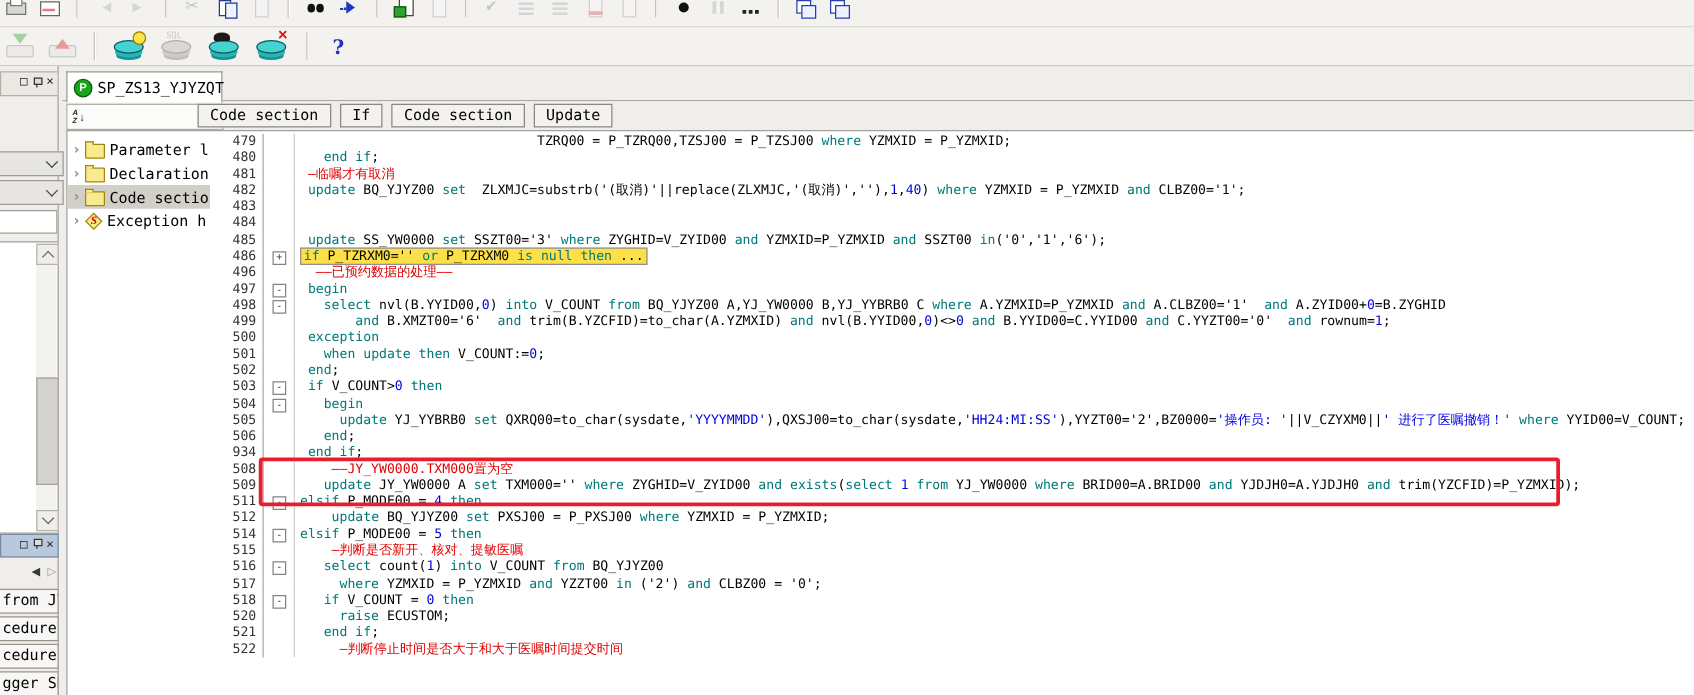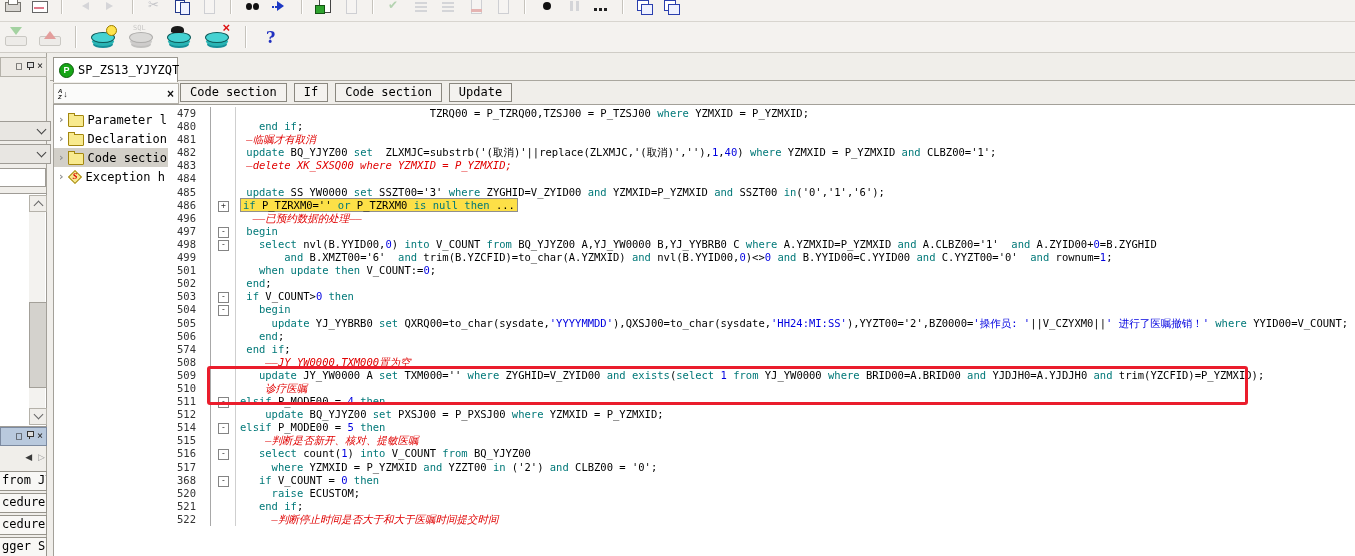--- a/index.html
+++ b/index.html
@@ -91,49 +91,49 @@
        display:flex;align-items:center;gap:4px;padding-left:5px;z-index:2}
   .pico{width:13px;height:13px;border-radius:50%;background:#17a617;border:1px solid #0a5d0a;color:#fff;
         font:bold 9px/13px "Liberation Sans",sans-serif;text-align:center;flex:none}
   #tabtitle{font:12px "DejaVu Sans Mono",monospace;white-space:nowrap}
   #stripbg{left:50px;top:81px;width:1305px;height:23px;background:#f0eeea}
   #sortbox{left:53px;top:83px;width:116px;height:19px;background:#fbfbfa;border:1px solid #b3b0a8;
            display:flex;align-items:center;padding:0 4px}
   .az{display:inline-flex;flex-direction:column;font:bold 6px/6px "Liberation Sans",sans-serif;color:#222}
   .azarrow{font-size:9px;margin-left:1px;color:#222}
   #sortx{margin-left:auto;font:bold 12px/12px "Liberation Sans",sans-serif;color:#111}
-  #bc{left:180px;top:83px;height:20px;display:flex;gap:7px}
+  #bc{left:158px;top:83px;height:20px;display:flex;gap:7px}
   .bc{border:1px solid #8a877f;background:#f4f2ef;font:12px/17px "DejaVu Sans Mono",monospace;padding:0 9px;height:19px;white-space:nowrap}
 
   
   #tree{left:53px;top:104px;width:114px;height:452px;background:#fff;border:1px solid #a3a099;overflow:hidden}
   .trow{display:flex;align-items:center;gap:4px;height:19px;padding-left:5px;white-space:nowrap;overflow:hidden;
         font:12px "DejaVu Sans Mono",monospace}
   .trow.sel{background:#d2cfc8}
   .tchev{color:#8f8f8f;font:bold 11px/11px "DejaVu Sans",sans-serif;flex:none}
   .tfold{position:relative;width:14px;height:10px;background:#f8ea8e;border:1px solid #a3860f;border-radius:1px;flex:none;margin-top:2px}
   .tfold::before{content:"";position:absolute;left:-1px;top:-3px;width:5px;height:2px;background:#f8ea8e;border:1px solid #a3860f;border-bottom:none}
   .texc{position:relative;width:14px;height:14px;flex:none}
   .texc::before{content:"";position:absolute;left:2px;top:2px;width:8px;height:8px;background:#f8ea8e;border:1px solid #a3860f;transform:rotate(45deg)}
   .texc::after{content:"S";position:absolute;left:5px;top:1px;color:#d00;font:italic bold 9px "Liberation Serif",serif}
 
   
   #codearea{left:168px;top:104px;width:1187px;height:452px;background:#fff;border-top:1px solid #a3a099;overflow:hidden}
   #rows{position:absolute;left:0;top:2px;width:100%}
   .crow{display:flex;height:13.1px;font:10.5px/13.1px "DejaVu Sans Mono",monospace;white-space:pre}
-  .ln{flex:none;width:37px;text-align:center;padding-right:5px;color:#333;border-right:1px solid #a8a8a8}
+  .ln{flex:none;width:37px;text-align:right;padding-right:5px;color:#333;border-right:1px solid #a8a8a8}
   .foldc{flex:none;width:24px;border-right:1px solid #cfcfcf;position:relative}
   .fm{position:absolute;left:7px;top:2px;width:9px;height:9px;border:1px solid #848484;background:#fff;
       font:8px/8px "DejaVu Sans Mono",monospace;text-align:center;color:#333}
   .src{padding-left:4px}
   .tk-p{color:#000}
   .tk-k{color:#007878}
   .tk-n{color:#0000e0}
   .tk-s{color:#0000e0}
-  .tk-c{color:#e00000;font-style:italic}
+  .tk-c{color:#e00000;}
   .boxed{border:1px solid #8f8f8f;padding:0 2px;background:#fde047}
   #redbox{left:207px;top:366px;width:1041px;height:39px;border:3px solid #ea1d2c;border-radius:3px;z-index:6;
           box-sizing:border-box;pointer-events:none}
 </style>
 </head>
 <body>
 
 <div id="tb1" class="abs">
     <div class="icons" id="tb1-icons">
       <span class="ic ic-print"></span>
@@ -269,43 +269,43 @@
       <span>Exception h</span>
     </div>
   </div>
 
 <div id="codearea" class="abs">
   <div id="rows">
       <div class="crow"><span class="ln">479</span><span class="foldc"></span><span class="src"><span class="tk-p">                              TZRQ00 = P_TZRQ00,TZSJ00 = P_TZSJ00 </span><span class="tk-k">where</span><span class="tk-p"> YZMXID = P_YZMXID;</span></span></div>
       <div class="crow"><span class="ln">480</span><span class="foldc"></span><span class="src"><span class="tk-p">   </span><span class="tk-k">end if</span><span class="tk-p">;</span></span></div>
       <div class="crow"><span class="ln">481</span><span class="foldc"></span><span class="src"><span class="tk-c"> —临嘱才有取消</span></span></div>
       <div class="crow"><span class="ln">482</span><span class="foldc"></span><span class="src"><span class="tk-p"> </span><span class="tk-k">update</span><span class="tk-p"> BQ_YJYZ00 </span><span class="tk-k">set</span><span class="tk-p">  ZLXMJC=substrb('(取消)'||replace(ZLXMJC,'(取消)',''),</span><span class="tk-n">1</span><span class="tk-p">,</span><span class="tk-n">40</span><span class="tk-p">) </span><span class="tk-k">where</span><span class="tk-p"> YZMXID = P_YZMXID </span><span class="tk-k">and</span><span class="tk-p"> CLBZ00='1';</span></span></div>
-      <div class="crow"><span class="ln">483</span><span class="foldc"></span><span class="src"><span class="tk-c"> —delete XK_SXSQ00 where YZMXID = P_YZMXID;</span></span></div>
+      <div class="crow"><span class="ln">483</span><span class="foldc"></span></div>
       <div class="crow"><span class="ln">484</span><span class="foldc"></span></div>
       <div class="crow"><span class="ln">485</span><span class="foldc"></span><span class="src"><span class="tk-p"> </span><span class="tk-k">update</span><span class="tk-p"> SS_YW0000 </span><span class="tk-k">set</span><span class="tk-p"> SSZT00='3' </span><span class="tk-k">where</span><span class="tk-p"> ZYGHID=V_ZYID00 </span><span class="tk-k">and</span><span class="tk-p"> YZMXID=P_YZMXID </span><span class="tk-k">and</span><span class="tk-p"> SSZT00 </span><span class="tk-k">in</span><span class="tk-p">('0','1','6');</span></span></div>
       <div class="crow"><span class="ln">486</span><span class="foldc"><span class="fm">+</span></span><span class="src"><span class="boxed"><span class="tk-k">if</span><span class="tk-p"> P_TZRXM0='' </span><span class="tk-k">or</span><span class="tk-p"> P_TZRXM0 </span><span class="tk-k">is</span><span class="tk-p"> </span><span class="tk-k">null</span><span class="tk-p"> </span><span class="tk-k">then</span><span class="tk-p"> ...</span></span></span></div>
       <div class="crow"><span class="ln">496</span><span class="foldc"></span><span class="src"><span class="tk-c">  ——已预约数据的处理——</span></span></div>
       <div class="crow"><span class="ln">497</span><span class="foldc"><span class="fm">-</span></span><span class="src"><span class="tk-p"> </span><span class="tk-k">begin</span></span></div>
       <div class="crow"><span class="ln">498</span><span class="foldc"><span class="fm">-</span></span><span class="src"><span class="tk-p">   </span><span class="tk-k">select</span><span class="tk-p"> nvl(B.YYID00,</span><span class="tk-n">0</span><span class="tk-p">) </span><span class="tk-k">into</span><span class="tk-p"> V_COUNT </span><span class="tk-k">from</span><span class="tk-p"> BQ_YJYZ00 A,YJ_YW0000 B,YJ_YYBRB0 C </span><span class="tk-k">where</span><span class="tk-p"> A.YZMXID=P_YZMXID </span><span class="tk-k">and</span><span class="tk-p"> A.CLBZ00='1'  </span><span class="tk-k">and</span><span class="tk-p"> A.ZYID00+</span><span class="tk-n">0</span><span class="tk-p">=B.ZYGHID</span></span></div>
       <div class="crow"><span class="ln">499</span><span class="foldc"></span><span class="src"><span class="tk-p">       </span><span class="tk-k">and</span><span class="tk-p"> B.XMZT00='6'  </span><span class="tk-k">and</span><span class="tk-p"> trim(B.YZCFID)=to_char(A.YZMXID) </span><span class="tk-k">and</span><span class="tk-p"> nvl(B.YYID00,</span><span class="tk-n">0</span><span class="tk-p">)&lt;&gt;</span><span class="tk-n">0</span><span class="tk-p"> </span><span class="tk-k">and</span><span class="tk-p"> B.YYID00=C.YYID00 </span><span class="tk-k">and</span><span class="tk-p"> C.YYZT00='0'  </span><span class="tk-k">and</span><span class="tk-p"> rownum=</span><span class="tk-n">1</span><span class="tk-p">;</span></span></div>
+      <div class="crow"><span class="ln">500</span><span class="foldc"></span><span class="src"><span class="tk-p"> </span><span class="tk-k">exception</span></span></div>
       <div class="crow"><span class="ln">501</span><span class="foldc"></span><span class="src"><span class="tk-p">   </span><span class="tk-k">when</span><span class="tk-p"> </span><span class="tk-k">update</span><span class="tk-p"> </span><span class="tk-k">then</span><span class="tk-p"> V_COUNT:=</span><span class="tk-n">0</span><span class="tk-p">;</span></span></div>
       <div class="crow"><span class="ln">502</span><span class="foldc"></span><span class="src"><span class="tk-p"> </span><span class="tk-k">end</span><span class="tk-p">;</span></span></div>
       <div class="crow"><span class="ln">503</span><span class="foldc"><span class="fm">-</span></span><span class="src"><span class="tk-p"> </span><span class="tk-k">if</span><span class="tk-p"> V_COUNT&gt;</span><span class="tk-n">0</span><span class="tk-p"> </span><span class="tk-k">then</span></span></div>
       <div class="crow"><span class="ln">504</span><span class="foldc"><span class="fm">-</span></span><span class="src"><span class="tk-p">   </span><span class="tk-k">begin</span></span></div>
       <div class="crow"><span class="ln">505</span><span class="foldc"></span><span class="src"><span class="tk-p">     </span><span class="tk-k">update</span><span class="tk-p"> YJ_YYBRB0 </span><span class="tk-k">set</span><span class="tk-p"> QXRQ00=to_char(sysdate,</span><span class="tk-s">'YYYYMMDD'</span><span class="tk-p">),QXSJ00=to_char(sysdate,</span><span class="tk-s">'HH24:MI:SS'</span><span class="tk-p">),YYZT00='2',BZ0000=</span><span class="tk-s">'操作员: '</span><span class="tk-p">||V_CZYXM0||</span><span class="tk-s">' 进行了医嘱撤销！'</span><span class="tk-p"> </span><span class="tk-k">where</span><span class="tk-p"> YYID00=V_COUNT;</span></span></div>
       <div class="crow"><span class="ln">506</span><span class="foldc"></span><span class="src"><span class="tk-p">   </span><span class="tk-k">end</span><span class="tk-p">;</span></span></div>
-      <div class="crow"><span class="ln">574</span><span class="foldc"></span><span class="src"><span class="tk-p"> </span><span class="tk-k">end if</span><span class="tk-p">;</span></span></div>
+      <div class="crow"><span class="ln">934</span><span class="foldc"></span><span class="src"><span class="tk-p"> </span><span class="tk-k">end if</span><span class="tk-p">;</span></span></div>
       <div class="crow"><span class="ln">508</span><span class="foldc"></span><span class="src"><span class="tk-c">    ——JY_YW0000.TXM000置为空</span></span></div>
       <div class="crow"><span class="ln">509</span><span class="foldc"></span><span class="src"><span class="tk-p">   </span><span class="tk-k">update</span><span class="tk-p"> JY_YW0000 A </span><span class="tk-k">set</span><span class="tk-p"> TXM000='' </span><span class="tk-k">where</span><span class="tk-p"> ZYGHID=V_ZYID00 </span><span class="tk-k">and</span><span class="tk-p"> </span><span class="tk-k">exists</span><span class="tk-p">(</span><span class="tk-k">select</span><span class="tk-p"> </span><span class="tk-n">1</span><span class="tk-p"> </span><span class="tk-k">from</span><span class="tk-p"> YJ_YW0000 </span><span class="tk-k">where</span><span class="tk-p"> BRID00=A.BRID00 </span><span class="tk-k">and</span><span class="tk-p"> YJDJH0=A.YJDJH0 </span><span class="tk-k">and</span><span class="tk-p"> trim(YZCFID)=P_YZMXID);</span></span></div>
-      <div class="crow"><span class="ln">510</span><span class="foldc"></span><span class="src"><span class="tk-c">    诊疗医嘱</span></span></div>
       <div class="crow"><span class="ln">511</span><span class="foldc"><span class="fm">-</span></span><span class="src"><span class="tk-k">elsif</span><span class="tk-p"> P_MODE00 = </span><span class="tk-n">4</span><span class="tk-p"> </span><span class="tk-k">then</span></span></div>
       <div class="crow"><span class="ln">512</span><span class="foldc"></span><span class="src"><span class="tk-p">    </span><span class="tk-k">update</span><span class="tk-p"> BQ_YJYZ00 </span><span class="tk-k">set</span><span class="tk-p"> PXSJ00 = P_PXSJ00 </span><span class="tk-k">where</span><span class="tk-p"> YZMXID = P_YZMXID;</span></span></div>
       <div class="crow"><span class="ln">514</span><span class="foldc"><span class="fm">-</span></span><span class="src"><span class="tk-k">elsif</span><span class="tk-p"> P_MODE00 = </span><span class="tk-n">5</span><span class="tk-p"> </span><span class="tk-k">then</span></span></div>
       <div class="crow"><span class="ln">515</span><span class="foldc"></span><span class="src"><span class="tk-c">    —判断是否新开、核对、提敏医嘱</span></span></div>
       <div class="crow"><span class="ln">516</span><span class="foldc"><span class="fm">-</span></span><span class="src"><span class="tk-p">   </span><span class="tk-k">select</span><span class="tk-p"> count(</span><span class="tk-n">1</span><span class="tk-p">) </span><span class="tk-k">into</span><span class="tk-p"> V_COUNT </span><span class="tk-k">from</span><span class="tk-p"> BQ_YJYZ00</span></span></div>
       <div class="crow"><span class="ln">517</span><span class="foldc"></span><span class="src"><span class="tk-p">     </span><span class="tk-k">where</span><span class="tk-p"> YZMXID = P_YZMXID </span><span class="tk-k">and</span><span class="tk-p"> YZZT00 </span><span class="tk-k">in</span><span class="tk-p"> ('2') </span><span class="tk-k">and</span><span class="tk-p"> CLBZ00 = '0';</span></span></div>
-      <div class="crow"><span class="ln">368</span><span class="foldc"><span class="fm">-</span></span><span class="src"><span class="tk-p">   </span><span class="tk-k">if</span><span class="tk-p"> V_COUNT = </span><span class="tk-n">0</span><span class="tk-p"> </span><span class="tk-k">then</span></span></div>
+      <div class="crow"><span class="ln">518</span><span class="foldc"><span class="fm">-</span></span><span class="src"><span class="tk-p">   </span><span class="tk-k">if</span><span class="tk-p"> V_COUNT = </span><span class="tk-n">0</span><span class="tk-p"> </span><span class="tk-k">then</span></span></div>
       <div class="crow"><span class="ln">520</span><span class="foldc"></span><span class="src"><span class="tk-p">     </span><span class="tk-k">raise</span><span class="tk-p"> ECUSTOM;</span></span></div>
       <div class="crow"><span class="ln">521</span><span class="foldc"></span><span class="src"><span class="tk-p">   </span><span class="tk-k">end if</span><span class="tk-p">;</span></span></div>
       <div class="crow"><span class="ln">522</span><span class="foldc"></span><span class="src"><span class="tk-c">     —判断停止时间是否大于和大于医嘱时间提交时间</span></span></div>
     </div>
 </div>
 <div id="redbox" class="abs"></div>
 
 </body></html>

